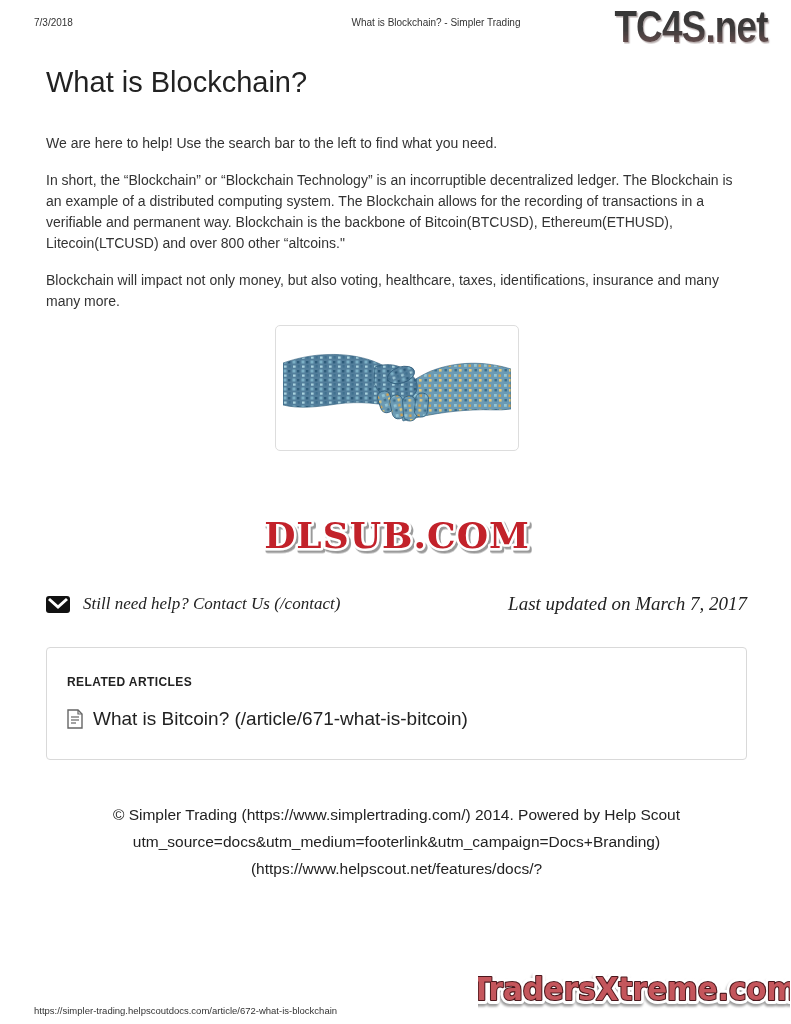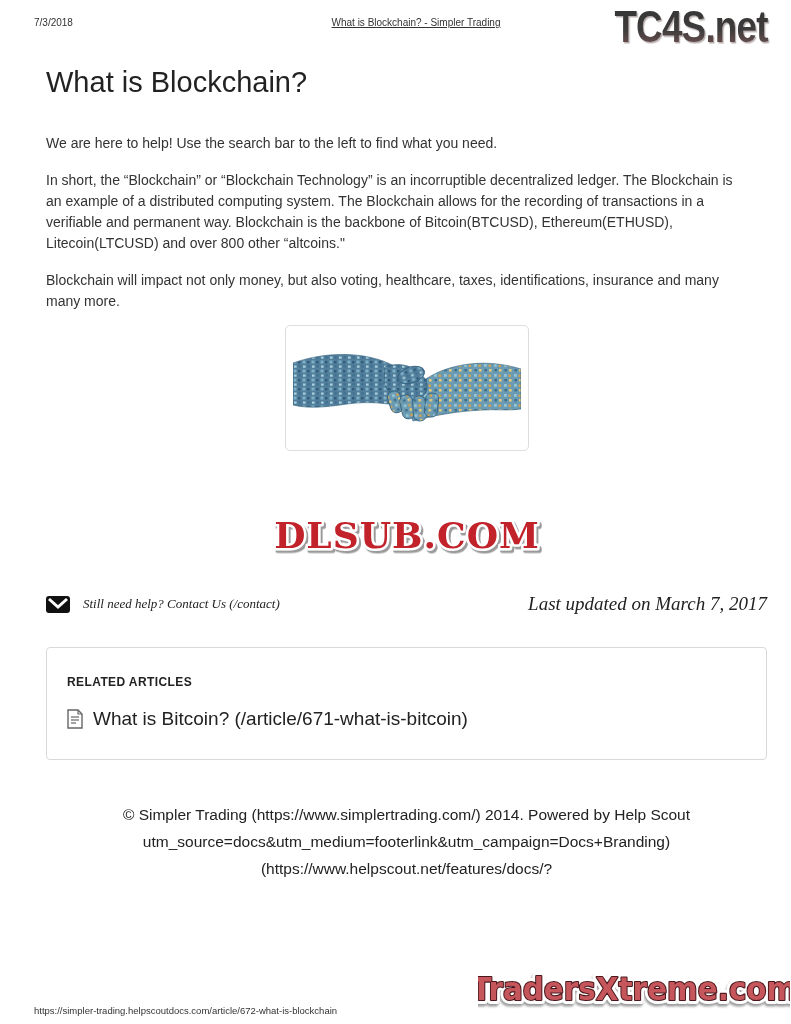--- a/index.html
+++ b/index.html
@@ -4,39 +4,39 @@
 <style>
   * { margin:0; padding:0; box-sizing:border-box; }
   html,body { background:#fff; }
   body {
     width:791px; height:1024px; position:relative; overflow:hidden;
     font-family:"Liberation Sans","DejaVu Sans",sans-serif; color:#333;
   }
   
   .print-header { position:absolute; top:17px; left:0; width:791px; font-size:10px; color:#333; }
   .print-date { position:absolute; left:34px; top:0; }
-  .print-title { position:absolute; left:416px; top:0; transform:translateX(-50%); white-space:nowrap;text-decoration:underline; }
+  .print-title { position:absolute; left:436px; top:0; transform:translateX(-50%); white-space:nowrap; }
   .tc4s { position:absolute; top:2px; right:0; }
   
-  .content { padding:66px 24px 0 46px; }
+  .content { padding:66px 44px 0 46px; }
   h1.page-title { font-size:29px; font-weight:400; color:#222; letter-spacing:0; line-height:1.15; }
   p.body-p { font-size:14px; line-height:21px; color:#333; margin-top:16px; width:702px; }
   p.intro { margin-top:34px; }
   
   .img-card {
     width:244px; height:126px; margin:13px auto 0; border:1px solid #ddd; border-radius:5px;
     background:#fff; display:flex; align-items:center; justify-content:center;
   }
   
   .dlsub-wrap { width:300px; margin:57px auto 0; }
   .traders { position:absolute; right:1px; bottom:7px; }
   
   .contact-row { display:flex; align-items:center; justify-content:space-between; margin-top:29px; }
   .contact-left { display:flex; align-items:center; gap:13px; }
-  .contact-link { font-family:"Liberation Serif","DejaVu Serif",serif; font-style:italic; font-size:13px; color:#222; }
+  .contact-link { font-family:"Liberation Serif","DejaVu Serif",serif; font-style:italic; font-size:17px; color:#222; }
   .last-updated { font-family:"Liberation Serif","DejaVu Serif",serif; font-style:italic; font-size:19px; color:#222; }
   
   .related-box { margin-top:32px; border:1px solid #d9d9d9; border-radius:4px; padding:27px 20px 29px 20px; }
   .related-heading { font-size:12px; font-weight:bold; letter-spacing:.4px; color:#222; }
   .related-item { display:flex; align-items:center; gap:10px; margin-top:19px; }
   .related-link { font-size:19px; color:#222; }
   
   .footer { margin-top:41px; text-align:center; font-size:15.5px; line-height:27px; color:#222; }
   
   .page-url { position:absolute; left:34px; bottom:8px; font-size:9.5px; color:#333; }

